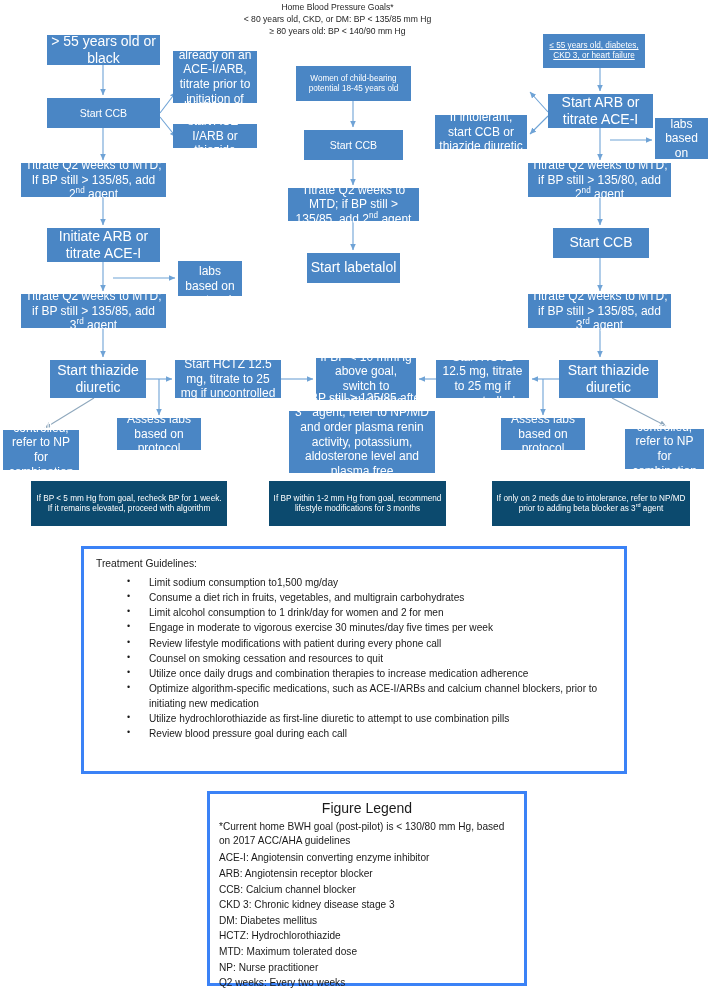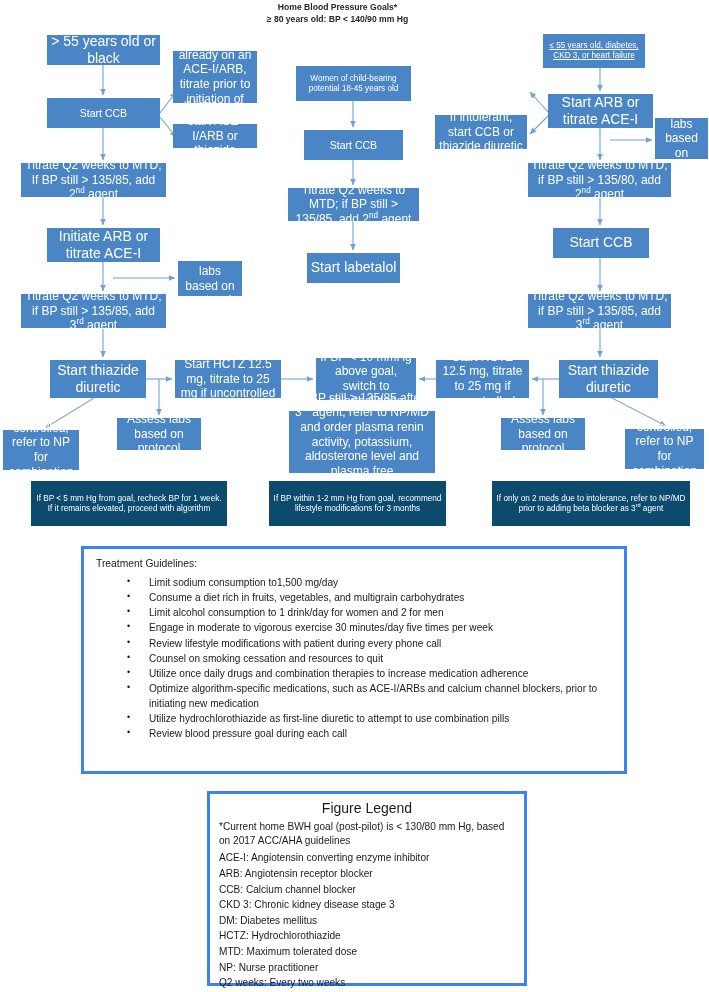--- a/index.html
+++ b/index.html
@@ -28,21 +28,21 @@
   .node.dark{background:#0c4a6e;}
 
   .f11{font-size:10.5px;}
   .f10{font-size:14px;}
   .f9{font-size:8.2px;}
   .f8{font-size:12px;}
 
   .title-block{
     position:absolute;left:0;top:2px;width:675px;
     text-align:center;font-size:8.6px;line-height:1.38;
-    color:#262626;font-weight:bold;
+    color:#262626;font-weight:normal;
   }
 
   .panel{
     position:absolute;box-sizing:border-box;
     background:#ffffff;border:3px solid #3b82f6;
   }
   #guidelines{left:81px;top:546px;width:546px;height:228px;padding:9px 12px;}
   #guidelines .gl-title{font-size:10.3px;color:#1a1a1a;margin-bottom:7px;}
   #guidelines ul{list-style:none;margin:0;padding:0 0 0 27px;}
   #guidelines li{
@@ -60,20 +60,21 @@
   #legend .lg-line.two{line-height:1.35;margin-bottom:3px;}
 
   sup{font-size:0.68em;vertical-align:super;line-height:0;}
 </style>
 </head>
 <body>
 
 <div id="chart-area">
   <div class="title-block">
     <div>Home Blood Pressure Goals*</div>
+    <div>&lt; 80 years old, CKD, or DM: BP &lt; 135/85  mm Hg</div>
     <div>≥ 80 years old: BP &lt; 140/90 mm Hg</div>
   </div>
 
   <svg class="connectors" viewBox="0 0 709 545">
     <defs>
       <marker id="ah" markerWidth="7" markerHeight="7" refX="5.6" refY="2.6" orient="auto">
         <path d="M0,0 L5.8,2.6 L0,5.2 z" fill="#6fa3d6"></path>
       </marker>
       <marker id="ahg" markerWidth="7" markerHeight="7" refX="5.6" refY="2.6" orient="auto">
         <path d="M0,0 L5.8,2.6 L0,5.2 z" fill="#8fa8bd"></path>

